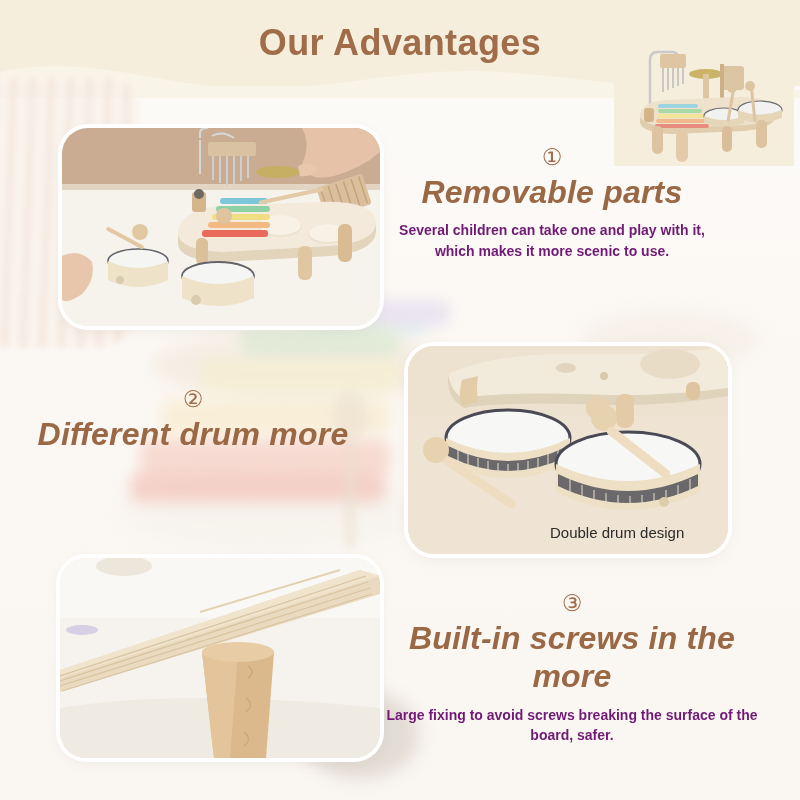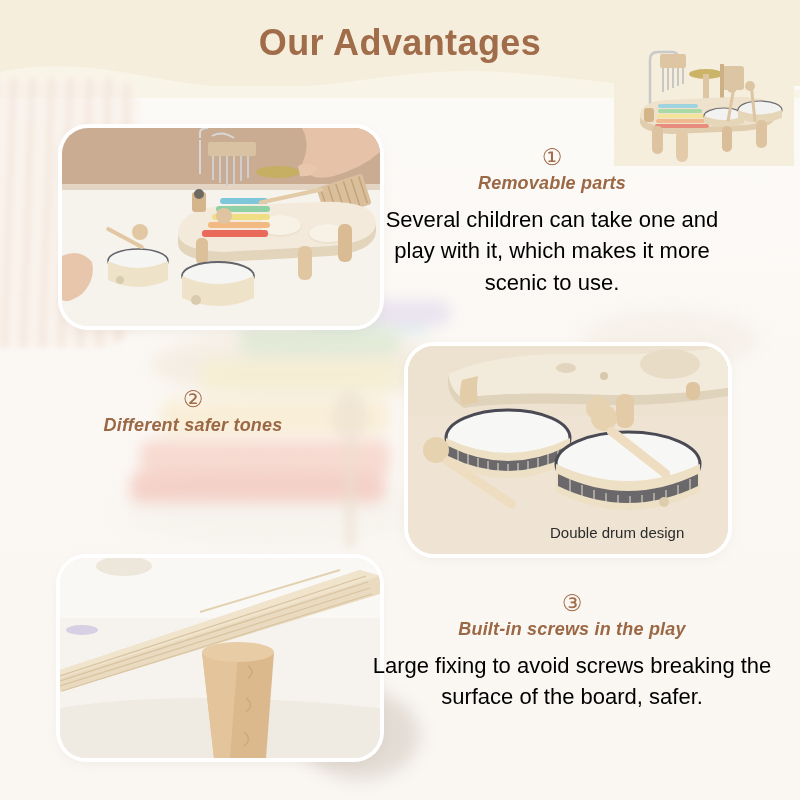--- a/index.html
+++ b/index.html
@@ -55,25 +55,25 @@
   }
   #caption-double-drum{left:550px;top:524px;}
 
   
   .feature{position:absolute;z-index:6;text-align:center;}
   .feature .num{
     font-size:23px;line-height:1;color:#A06C49;margin-bottom:4px;
     font-family:"DejaVu Sans",sans-serif;
   }
   .feature .ftitle{
-    font-size:18px;font-weight:bold;font-style:italic;color:#9B6845;
+    font-size:32px;font-weight:bold;font-style:italic;color:#9B6845;
     line-height:1.2;margin-bottom:9px;letter-spacing:.2px;
   }
   .feature .fdesc{
-    font-size:22px;line-height:1.45;color:#000000;
+    font-size:14px;line-height:1.45;color:#701a75;font-weight:bold;
   }
   #feature-1{left:378px;top:146px;width:348px;}
   #feature-2{left:14px;top:388px;width:358px;}
   #feature-3{left:372px;top:592px;width:400px;}
 </style>
 </head>
 <body>
 
 <div id="page">
 
@@ -325,22 +325,22 @@
   </div>
 
   <div class="feature" id="feature-1">
     <div class="num">①</div>
     <div class="ftitle">Removable parts</div>
     <div class="fdesc">Several children can take one and play with it, which makes it more scenic to use.</div>
   </div>
 
   <div class="feature" id="feature-2">
     <div class="num">②</div>
-    <div class="ftitle">Different safer tones</div>
+    <div class="ftitle">Different drum more</div>
   </div>
 
   <div class="feature" id="feature-3">
     <div class="num">③</div>
-    <div class="ftitle">Built-in screws in the play</div>
+    <div class="ftitle">Built-in screws in the more</div>
     <div class="fdesc">Large fixing to avoid screws breaking the surface of the board, safer.</div>
   </div>
 
 </div>
 
 </body></html>

